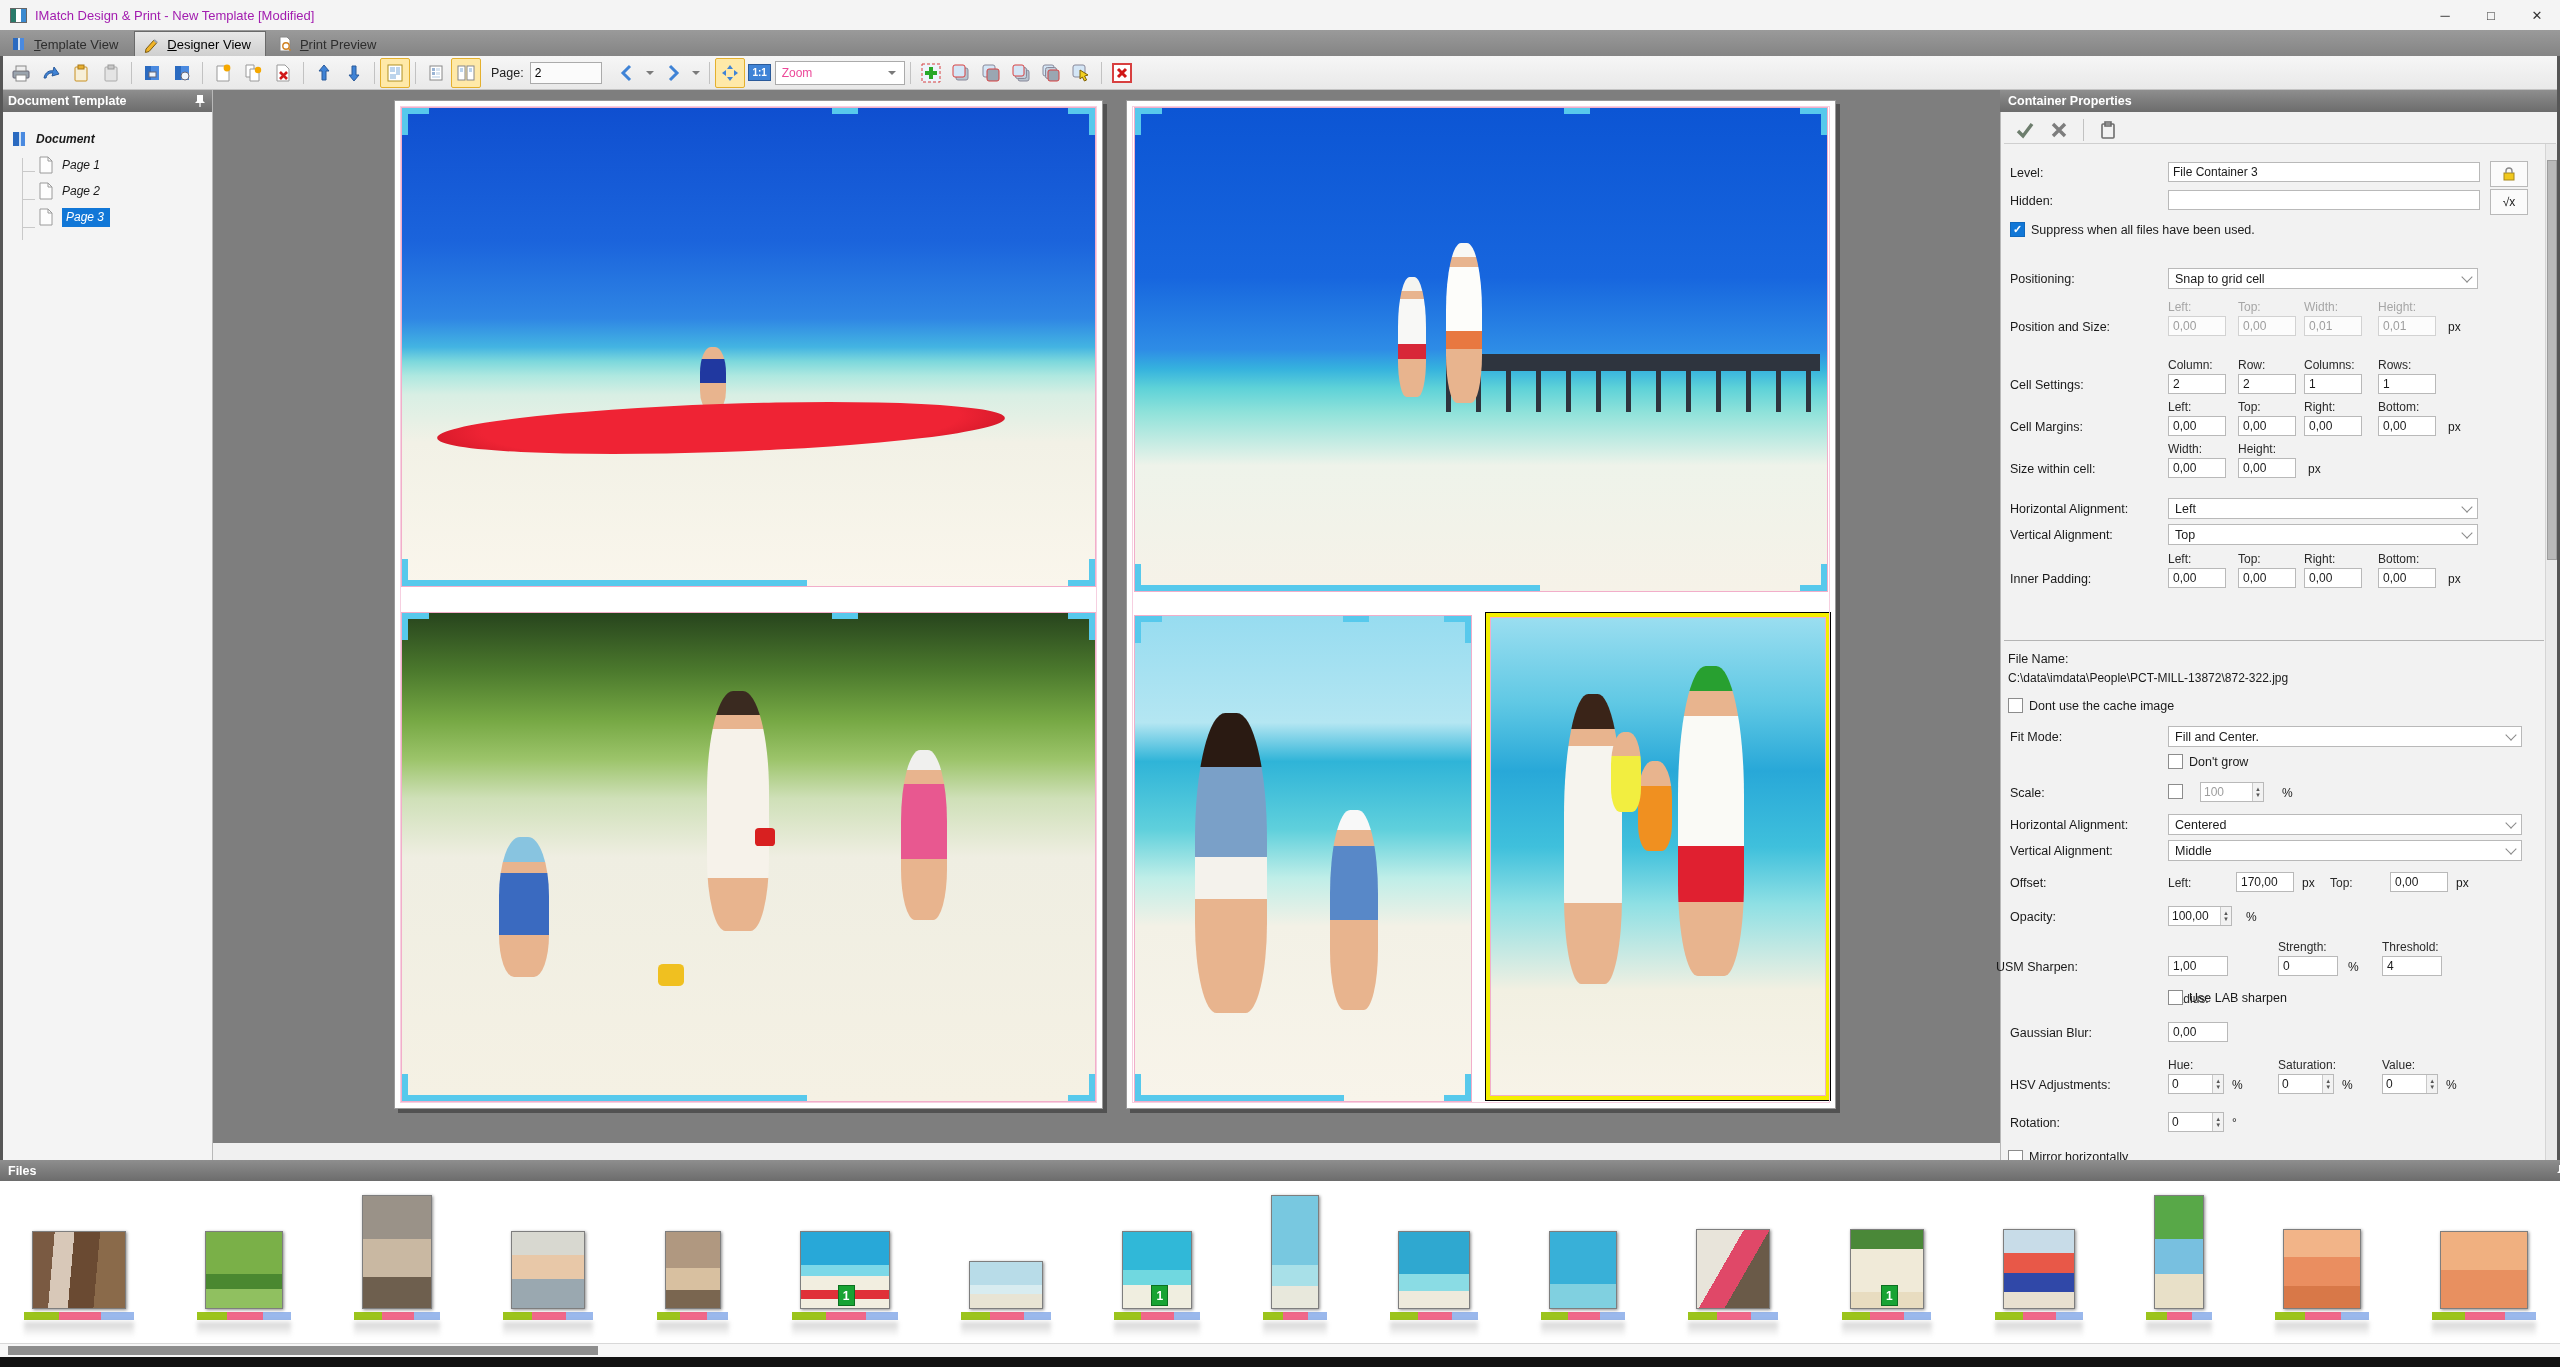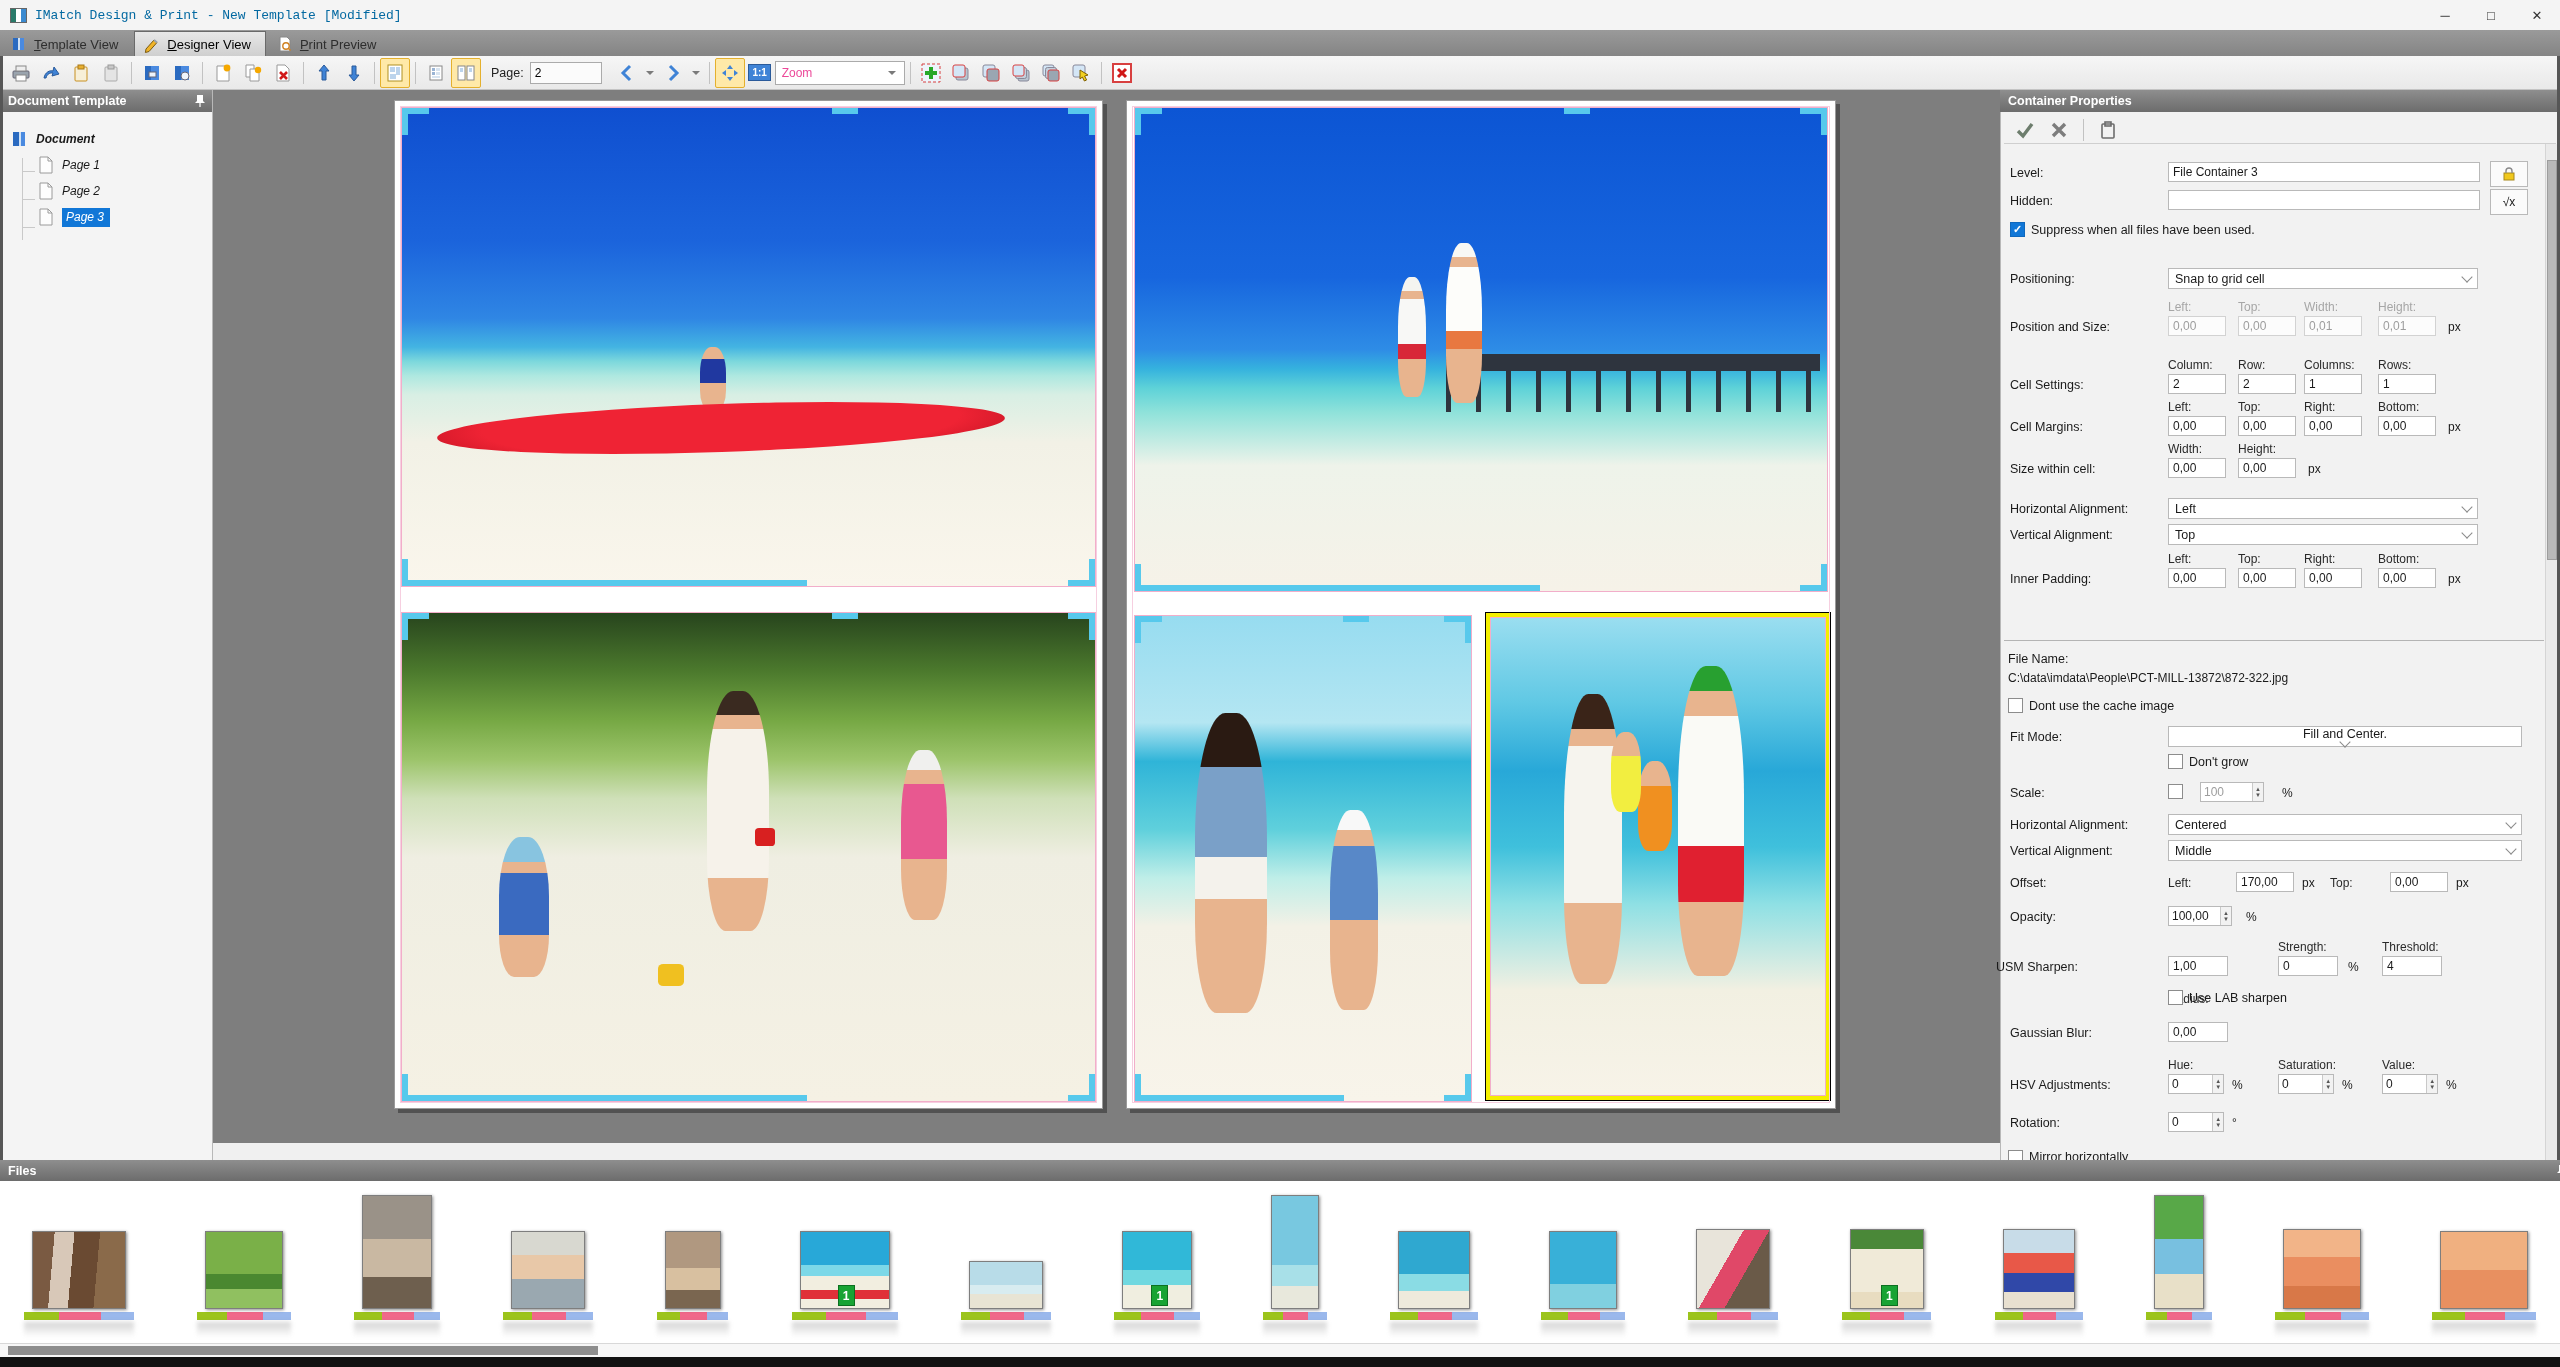--- a/index.html
+++ b/index.html
@@ -3,21 +3,21 @@
 <meta charset="utf-8">
 <style>
   html,body{margin:0;padding:0;background:#2a2a2a;}
   .app{position:relative;width:2560px;height:1367px;background:#f0f0f0;overflow:hidden;
        font-family:"Liberation Sans",sans-serif;font-size:12px;color:#1a1a1a;}
   .abs{position:absolute;}
 
   
   .titlebar{position:absolute;left:0;top:0;width:2560px;height:30px;background:#f4f4f4;border-bottom:1px solid #d8d8d8;display:flex;align-items:center;}
   .appicon{width:15px;height:13px;margin:0 8px 0 10px;background:linear-gradient(90deg,#2a7a6a 0 35%,#fff 35% 65%,#3a8ad0 65%);border:1px solid #666;}
-  .wtitle{font-size:13px;color:#0369a1;font-family:Liberation Mono, monospace;}
+  .wtitle{font-size:13px;color:#a21caf;}
   .winbtns{position:absolute;right:0;top:0;height:30px;display:flex;}
   .wb{width:46px;height:30px;display:flex;align-items:center;justify-content:center;color:#333;font-size:13px;}
 
   
   .tabbar{position:absolute;left:0;top:30px;width:2560px;height:26px;background:linear-gradient(180deg,#9a9a9a,#848484);display:flex;align-items:flex-end;}
   .vtab{height:24px;display:flex;align-items:center;padding:0 14px 0 8px;margin-left:2px;color:#2e2e2e;font-size:13px;gap:6px;}
   .vtab.active{background:linear-gradient(180deg,#e8e8e8,#cfcfcf);border:1px solid #6a6a6a;border-bottom:none;color:#000;}
   .vtab .tkey{text-decoration:underline;}
   .ticon{display:inline-flex;width:18px;height:18px;}
 
@@ -598,21 +598,21 @@
 
   <div class="hr" style="left:2004px;top:640px;width:540px;"></div>
 
   <span class="lbl" style="left:2008px;top:652px;">File Name:</span>
   <span class="lbl" style="left:2008px;top:671px;font-size:12px;">C:\data\imdata\People\PCT-MILL-13872\872-322.jpg</span>
 
   <span class="cb" style="left:2008px;top:698px;"></span>
   <span class="lbl" style="left:2029px;top:699px;">Dont use the cache image</span>
 
   <span class="lbl" style="left:2010px;top:730px;">Fit Mode:</span>
-  <div class="dd" style="left:2168px;top:726px;width:354px;flex-direction:column;">
+  <div class="dd" style="left:2168px;top:726px;width:354px;">
     <span>Fill and Center.</span>
       <span class="chev"></span>
   </div>
   <span class="cb" style="left:2168px;top:754px;"></span>
   <span class="lbl" style="left:2189px;top:755px;">Don't grow</span>
 
   <span class="lbl" style="left:2010px;top:786px;">Scale:</span>
   <span class="cb" style="left:2168px;top:784px;"></span>
   <div class="spinbox dis" style="left:2200px;top:782px;width:64px;">
     <input value="100" style="">

